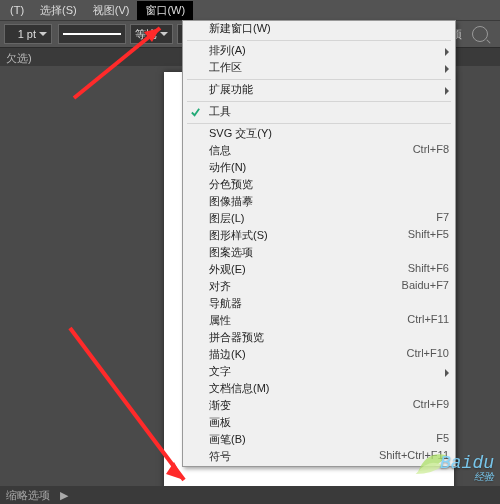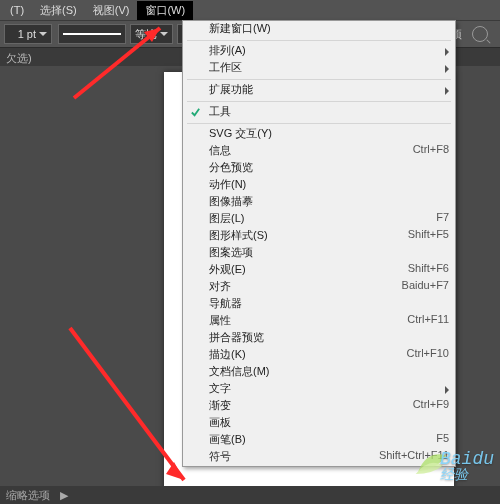--- a/index.html
+++ b/index.html
@@ -34,21 +34,21 @@
   .menu .sep{height:1px;background:#d5d5d5;margin:2px 4px}
   .menu .sc{margin-left:auto;color:#555}
   .menu .ck{position:absolute;left:7px;top:3px;width:11px;height:11px}
   .menu .ck svg{width:11px;height:11px}
   .menu .sub{position:absolute;right:6px;top:5px;width:0;height:0;border-top:4px solid transparent;border-bottom:4px solid transparent;border-left:4px solid #555}
   
   .arrow1{position:absolute;top:22px;left:64px;width:106px;height:80px;pointer-events:none}
   .arrow2{position:absolute;top:320px;left:62px;width:130px;height:168px;pointer-events:none}
   
   .wm{position:absolute;right:6px;bottom:20px;color:#7dd3fc;font-size:18px;font-style:italic;opacity:.9;text-shadow:0 1px 2px rgba(0,0,0,.4);font-family:Liberation Mono, monospace}
-  .wm .sm{font-size:14px;display:block;margin-top:-3px}
+  .wm .sm{font-size:10px;display:block;text-align:right;margin-top:-3px}
   .wm-leaf{position:absolute;right:52px;bottom:28px;width:34px;height:26px;opacity:.85}
 </style>
 </head>
 <body>
 
 <div class="app">
 
   <div class="menubar">
     <span class="mi">(T)</span>
     <span class="mi">选择(S)</span>
@@ -116,24 +116,24 @@
       </div>
       <div class="sep"></div>
       <div class="row">
         <span>SVG 交互(Y)</span>
       </div>
       <div class="row">
         <span>信息</span>
         <span class="sc">Ctrl+F8</span>
       </div>
       <div class="row">
+        <span>动作(N)</span>
+      </div>
+      <div class="row">
         <span>分色预览</span>
-      </div>
-      <div class="row">
-        <span>动作(N)</span>
       </div>
       <div class="row">
         <span>图像描摹</span>
       </div>
       <div class="row">
         <span>图层(L)</span>
         <span class="sc">F7</span>
       </div>
       <div class="row">
         <span>图形样式(S)</span>
@@ -158,25 +158,25 @@
         <span class="sc">Ctrl+F11</span>
       </div>
       <div class="row">
         <span>拼合器预览</span>
       </div>
       <div class="row">
         <span>描边(K)</span>
         <span class="sc">Ctrl+F10</span>
       </div>
       <div class="row">
+        <span>文字</span>
+        <span class="sub"></span>
+      </div>
+      <div class="row">
         <span>文档信息(M)</span>
-      </div>
-      <div class="row">
-        <span>文字</span>
-        <span class="sub"></span>
       </div>
       <div class="row">
         <span>渐变</span>
         <span class="sc">Ctrl+F9</span>
       </div>
       <div class="row">
         <span>画板</span>
       </div>
       <div class="row">
         <span>画笔(B)</span>

